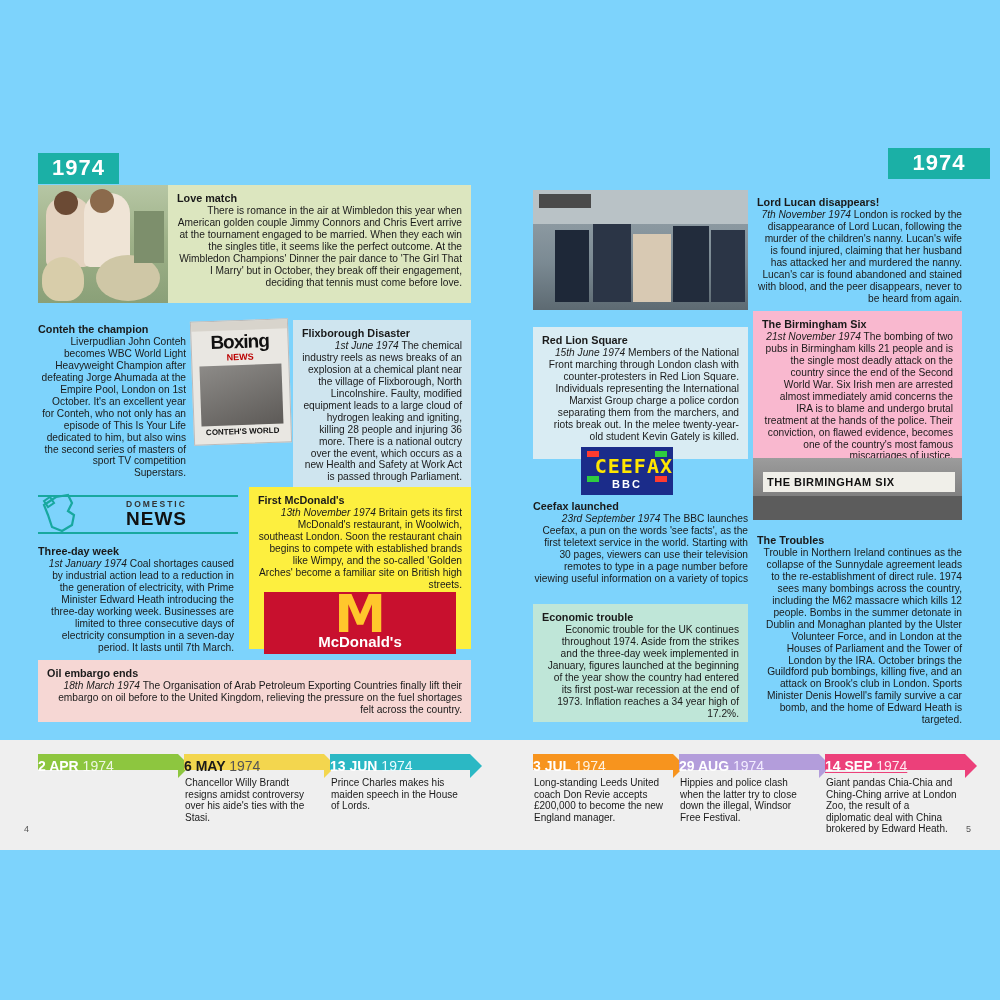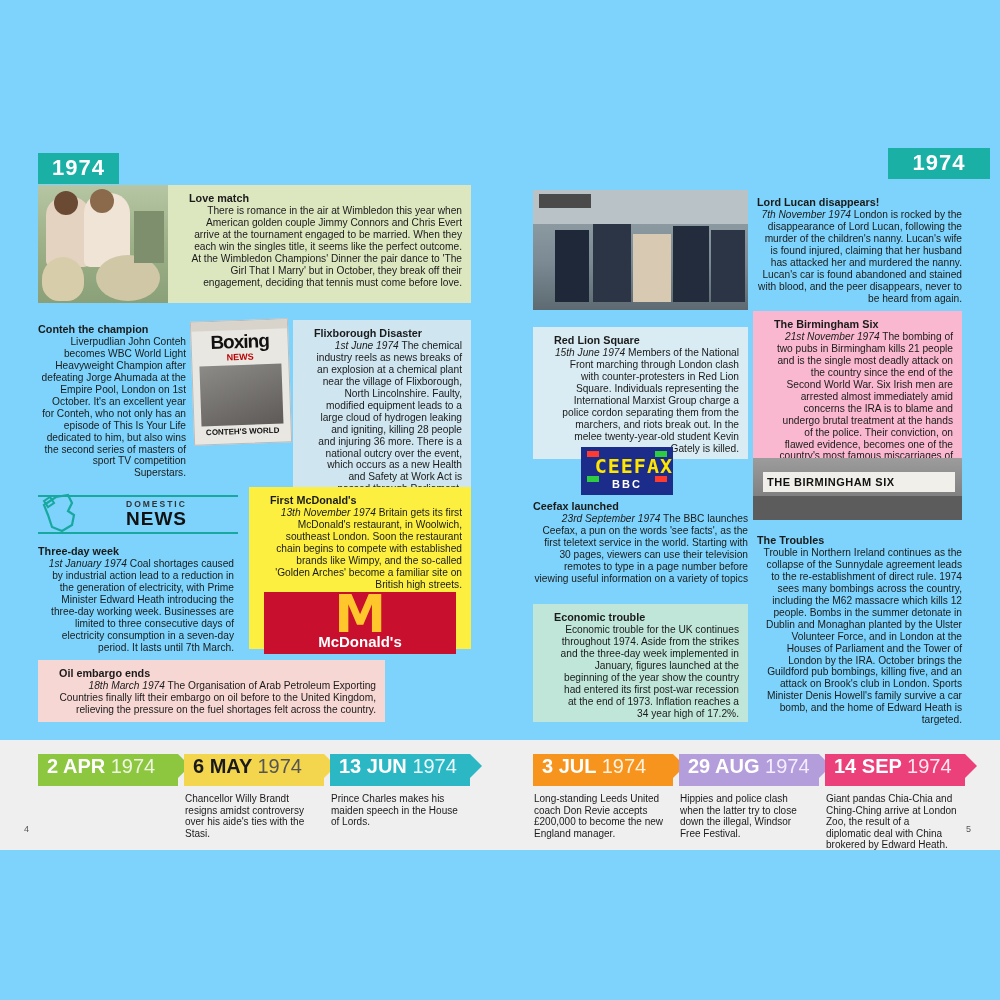--- a/index.html
+++ b/index.html
@@ -23,33 +23,33 @@
     font-weight:bold;
     letter-spacing:1px;
     padding:4px 14px 5px 14px;
     line-height:1;
     font-family:"Liberation Sans", sans-serif;
   }
   .txt{font-size:10.2px;line-height:11.9px;text-align:right;}
   .hdr{font-weight:bold;font-size:10.8px;line-height:12.4px;margin-bottom:1px;}
   .it{font-style:italic;}
   .panel{position:absolute;box-sizing:border-box;}
-  .pad{padding:7px 9px 8px 21px;}
+  .pad{padding:7px 9px 8px 9px;}
   
   .photo{position:absolute;overflow:hidden;background:#cfcfcf;}
   
   .tl-band{
     position:absolute;left:0;top:740px;width:1000px;height:110px;
     background:#efefef;
   }
   .tl-item{position:absolute;width:140px;}
   .tl-flag{
-    position:relative;height:32px;line-height:24px;
-    color:#ffffff;font-weight:bold;font-size:20px;
-    padding-left:9px;box-sizing:border-box;
+    position:relative;height:16px;line-height:24px;
+    color:#ffffff;font-weight:bold;font-size:14px;
+    box-sizing:border-box;
     white-space:nowrap;
   }
   .tl-flag:after{
     content:"";position:absolute;right:-12px;top:0;
     border-top:12px solid transparent;
     border-bottom:12px solid transparent;
     border-left:12px solid currentColor;
   }
   .tl-flag .yr{font-weight:normal;}
   .tl-text{font-size:10px;line-height:11.6px;padding:7px 8px 0 1px;}
@@ -154,21 +154,21 @@
     </div>
 
     <div class="panel" style="left:38px;top:545px;width:196px;height:110px;">
       <div class="hdr">Three-day week</div>
       <div class="txt">
         <span class="it">1st January 1974</span>
         <span>Coal shortages caused by industrial action lead to a reduction in the generation of electricity, with Prime Minister Edward Heath introducing the three-day working week. Businesses are limited to three consecutive days of electricity consumption in a seven-day period. It lasts until 7th March.</span>
       </div>
     </div>
 
-    <div class="panel pad" style="left:38px;top:660px;width:347px;height:62px;background:#f6d7d4;">
+    <div class="panel pad" style="left:38px;top:660px;width:433px;height:62px;background:#f6d7d4;">
       <div class="hdr">Oil embargo ends</div>
       <div class="txt">
         <span class="it">18th March 1974</span>
         <span>The Organisation of Arab Petroleum Exporting Countries finally lift their embargo on oil before to the United Kingdom, relieving the pressure on the fuel shortages felt across the country.</span>
       </div>
     </div>
   </div>
 
   <div>
 

